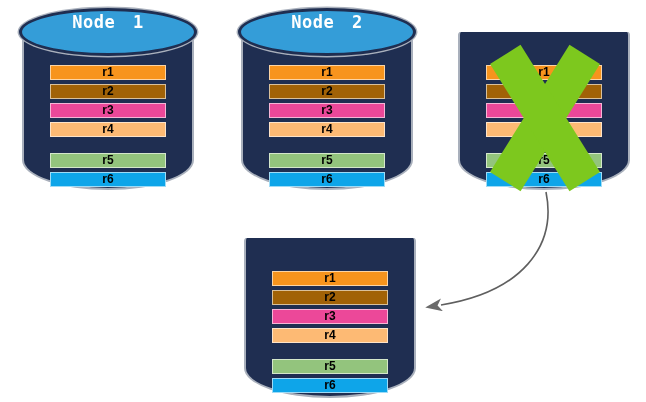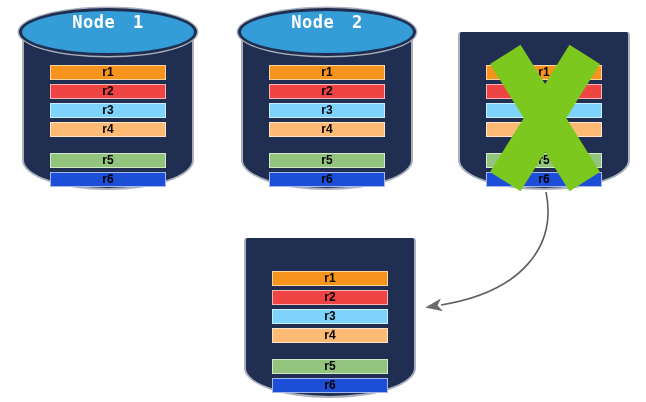--- a/index.html
+++ b/index.html
@@ -61,25 +61,25 @@
     margin-bottom: 4px;
     border-radius: 0;
     border: 1px solid rgba(255,255,255,0.6);
     font-size: 12px;
     font-weight: bold;
     color: #000000;
     text-align: center;
     line-height: 13px;
   }
   .rc-r1 { background: #F7941D; }
-  .rc-r2 { background: #ef4444; }
-  .rc-r3 { background: #7dd3fc; }
+  .rc-r2 { background: #a16207; }
+  .rc-r3 { background: #ec4899; }
   .rc-r4 { background: #fdba74; }
   .rc-r5 { background: #93C47D; margin-top: 16px; }
-  .rc-r6 { background: #1d4ed8; }
+  .rc-r6 { background: #0ea5e9; }
 
   .cross {
     position: absolute;
     left: 35px; top: 37px;
     width: 110px; height: 146px;
     z-index: 5;
   }
   .cross-stroke {
     position: absolute;
     left: 50%; top: 50%;

